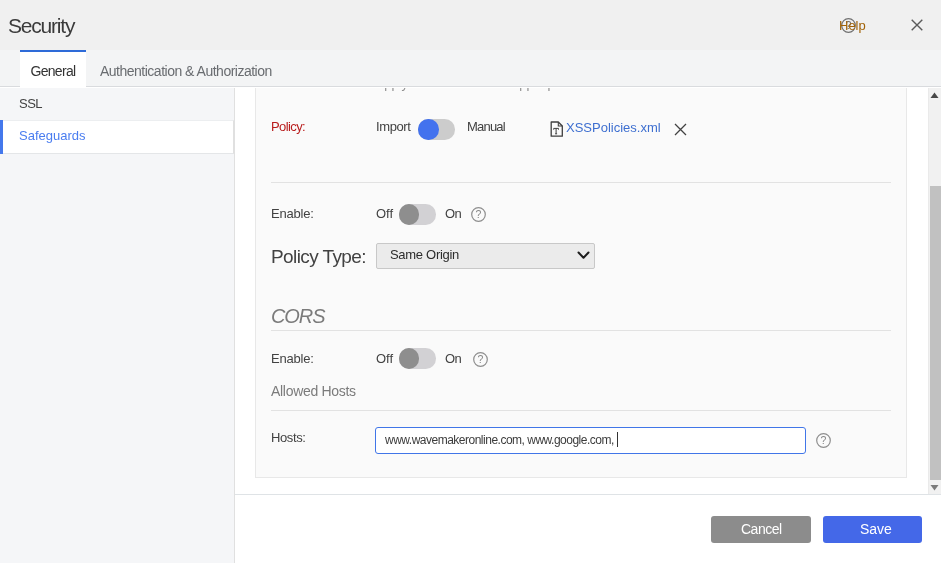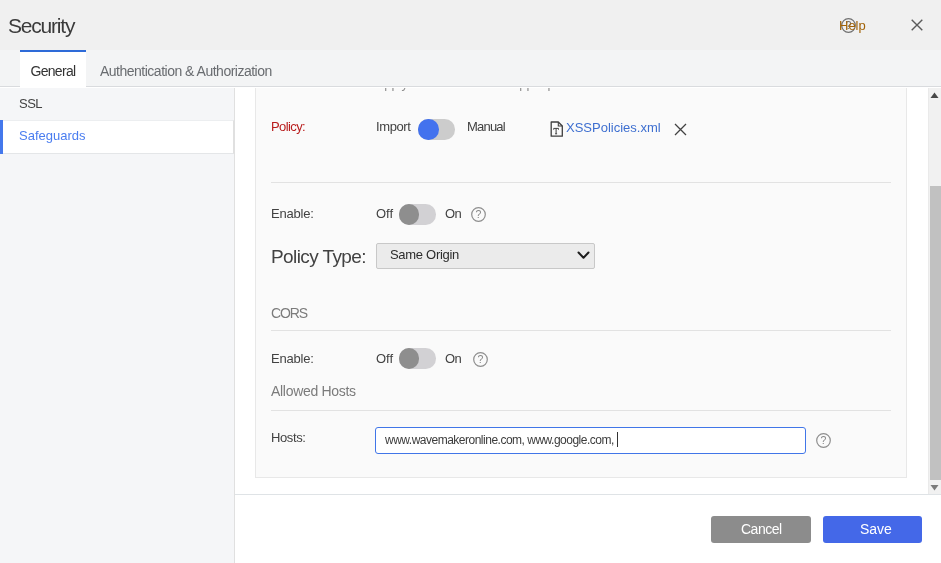--- a/index.html
+++ b/index.html
@@ -70,21 +70,21 @@
   </svg>
 
   <div class="txt" style="left:271px;top:246.1px;font-size:19px;letter-spacing:-0.6px;color:#424242;">Policy Type:</div>
 
   <div class="abs" style="left:375.5px;top:242.5px;width:219px;height:26.5px;background:#ebebeb;border:1px solid #c8c8c8;border-radius:2px;box-sizing:border-box;"></div>
   <div class="txt" style="left:390px;top:246.9px;font-size:13px;letter-spacing:-0.3px;color:#2c2c2c;">Same Origin</div>
   <svg class="abs" style="left:577px;top:251px;" width="13" height="9" viewBox="0 0 13 9">
     <path d="M1.5 1.5 L6.5 6.8 L11.5 1.5" fill="none" stroke="#1d1d1d" stroke-width="2" stroke-linecap="round" stroke-linejoin="round"></path>
   </svg>
 
-  <div class="txt" style="left:271px;top:304.9px;font-size:14px;letter-spacing:-1.1px;color:#7b7b7b;">CORS</div>
+  <div class="txt" style="left:271px;top:304.9px;font-size:20px;letter-spacing:-1.1px;color:#7b7b7b;font-style:italic;">CORS</div>
   <div class="abs" style="left:271px;top:329.5px;width:620px;height:1px;background:#e2e2e2;"></div>
 
   <div class="txt" style="left:271px;top:351.3px;font-size:13px;letter-spacing:-0.2px;color:#424242;">Enable:</div>
   <div class="txt" style="left:376px;top:351.3px;font-size:13px;color:#424242;">Off</div>
   <div class="abs" style="left:398.5px;top:348px;width:37px;height:20.5px;border-radius:10.25px;background:#d2d1d4;"></div>
   <div class="abs" style="left:398.5px;top:348px;width:20.5px;height:20.5px;border-radius:50%;background:#8e8e8e;"></div>
   <div class="txt" style="left:445px;top:351.3px;font-size:13px;letter-spacing:-0.6px;color:#424242;">On</div>
   <svg class="abs" style="left:473px;top:352px;" width="15" height="15" viewBox="0 0 15 15">
     <circle cx="7.5" cy="7.5" r="6.8" fill="none" stroke="#8e8e8e" stroke-width="1.2"></circle>
     <text x="7.5" y="11.2" font-size="10.5" fill="#868686" text-anchor="middle" font-family="Liberation Sans">?</text>

